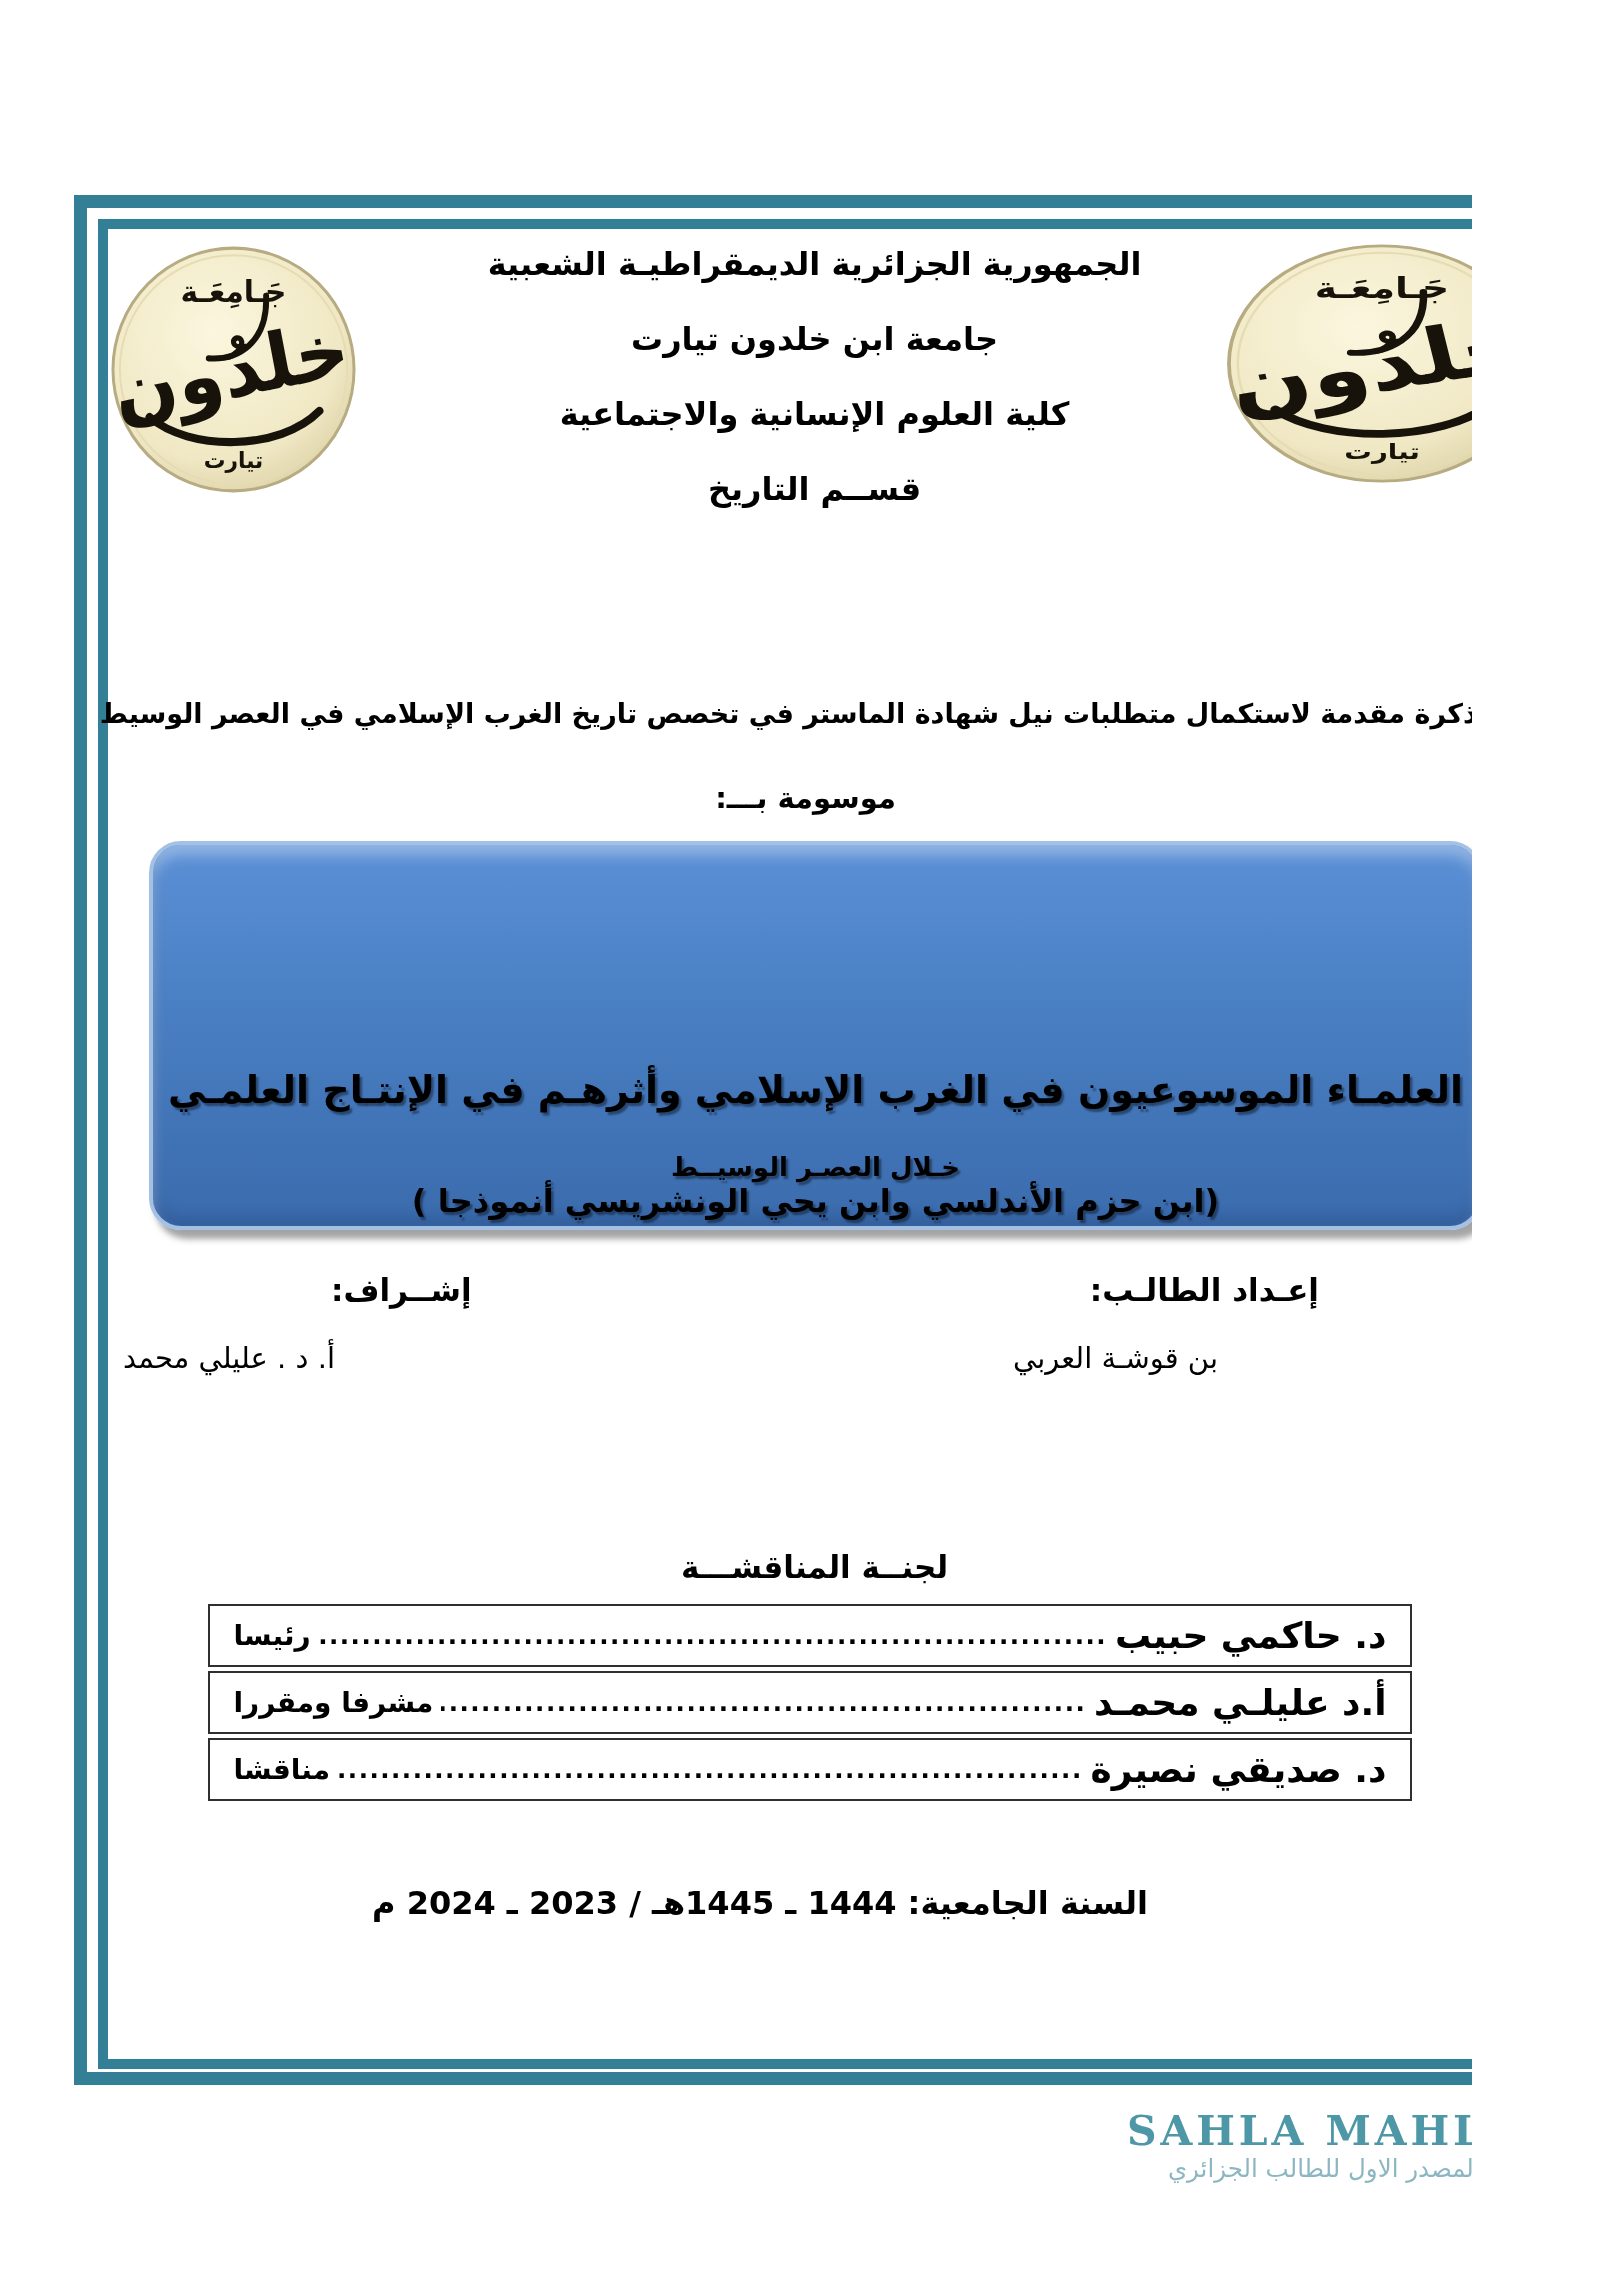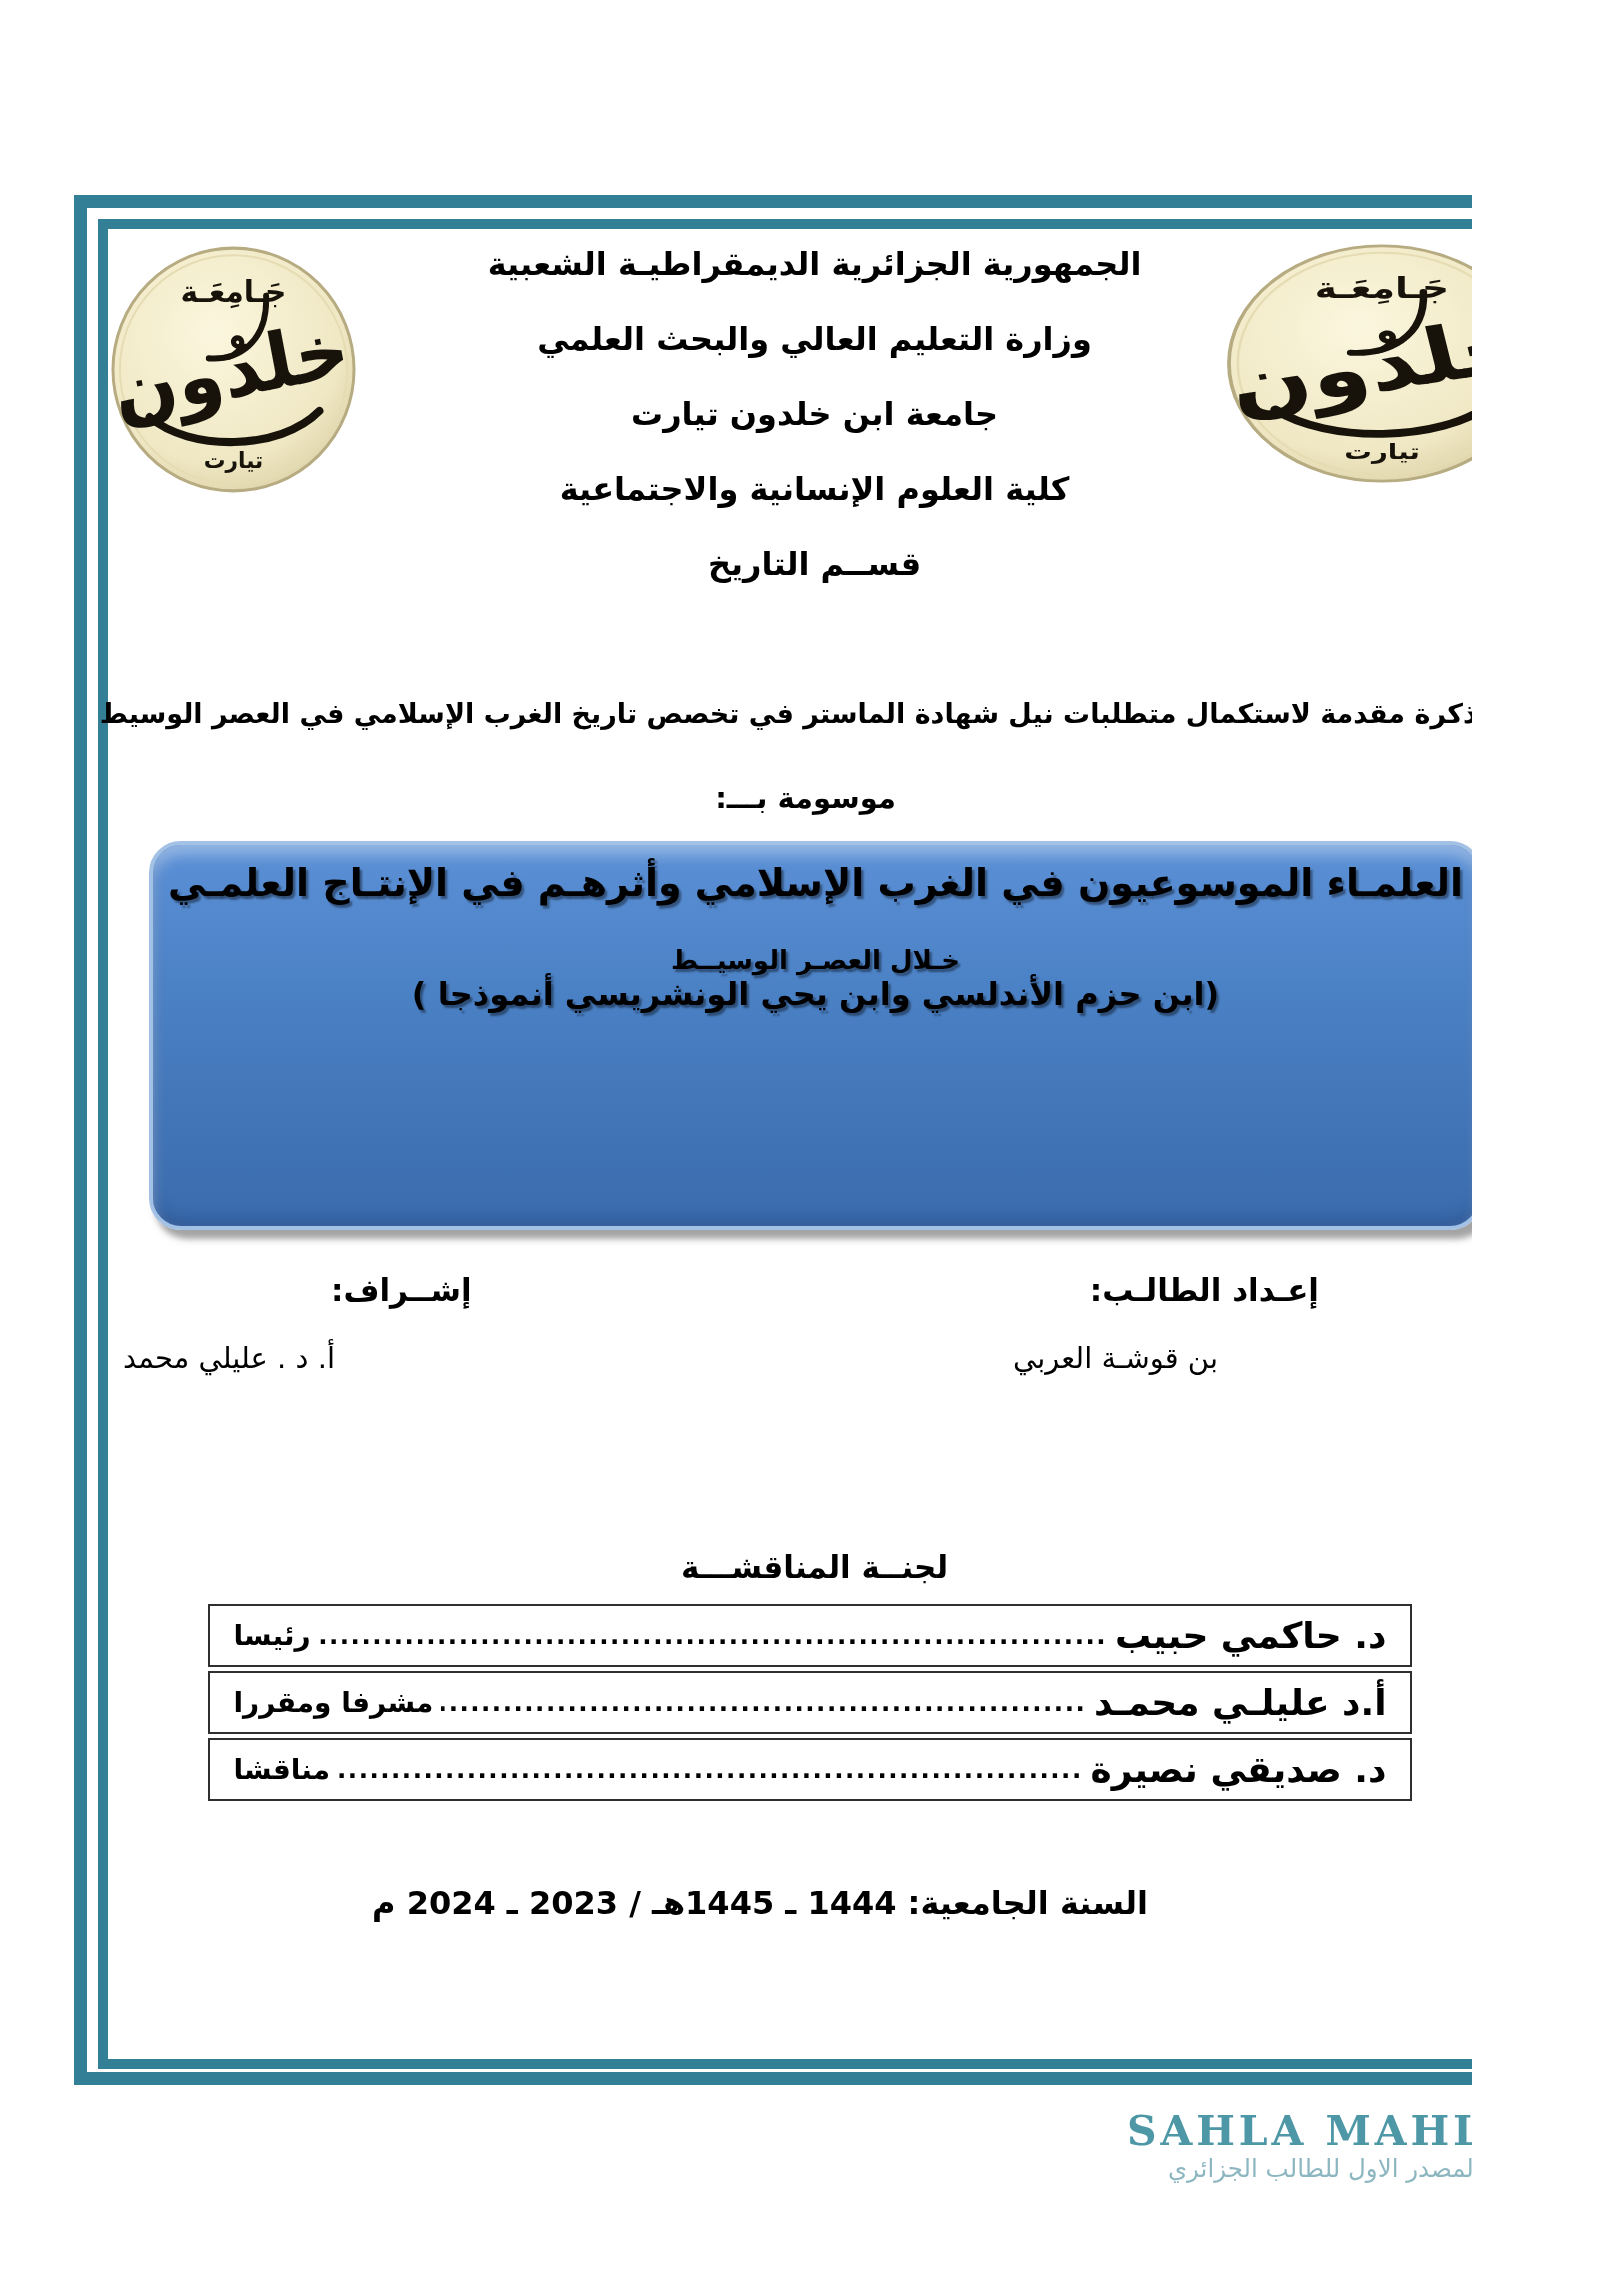--- a/index.html
+++ b/index.html
@@ -34,22 +34,22 @@
     position:absolute;left:80px;top:781px;width:1451px;text-align:center;
     font-weight:bold;font-size:29px;
   }
   
   .title-box{
     position:absolute;left:149px;top:841px;width:1333px;height:389px;box-sizing:border-box;
     border-radius:32px;
     border:4.9px solid var(--box-rim,#a3c1e4);
     background:linear-gradient(180deg,var(--box-blue-top,#5b90d6) 0%,#4a80c4 40%,var(--box-blue-bottom,#3a6bad) 100%);
     box-shadow:6.9px 8.8px 6.9px rgba(90,90,90,0.55), inset 0 9.8px 13.7px rgba(255,255,255,0.35), inset 0 -7.8px 13.7px rgba(10,20,60,0.18);
-    display:flex;flex-direction:column;justify-content:flex-start;align-items:center;
-    padding:16px 29px;
+    display:flex;flex-direction:column;justify-content:flex-end;align-items:center;
+    padding:6px 29px;
   }
   .title-l1,.title-l2,.title-l3{
     font-weight:bold;color:#000;white-space:nowrap;
     text-shadow:2.5px 2.9px 2px rgba(0,0,0,0.4);
   }
   .title-l1{font-size:38px;}
   .title-l2{font-size:26px;margin-top:40px;}
   .title-l3{font-size:32px;}
   
   .prep-label{position:absolute;right:153px;top:1272px;font-weight:bold;font-size:31px;}
@@ -114,21 +114,20 @@
 
   <svg class="logo logo-left" viewBox="0 0 252 258" width="247" height="253">
       <use href="#seal-sym"></use>
     </svg>
   <svg class="logo logo-right" viewBox="0 0 320 250" width="314" height="245">
       <use href="#seal-sym"></use>
     </svg>
 
   <div class="header-block" dir="rtl">
     <div>الجمهورية الجزائرية الديمقراطيـة الشعبية</div>
-    <div>وزارة التعليم العالي والبحث العلمي</div>
     <div>جامعة ابن خلدون تيارت</div>
     <div>كلية العلوم الإنسانية والاجتماعية</div>
     <div>قســم التاريخ</div>
   </div>
 
   <div class="intro-line1" dir="rtl">مذكرة مقدمة لاستكمال متطلبات نيل شهادة الماستر في تخصص تاريخ الغرب الإسلامي في العصر الوسيط</div>
   <div class="intro-line2" dir="rtl">موسومة بـــ:</div>
 
   <div class="title-box" dir="rtl">
     <div class="title-l1">العلمـاء الموسوعيون في الغرب الإسلامي وأثرهـم في الإنتـاج العلمـي</div>

